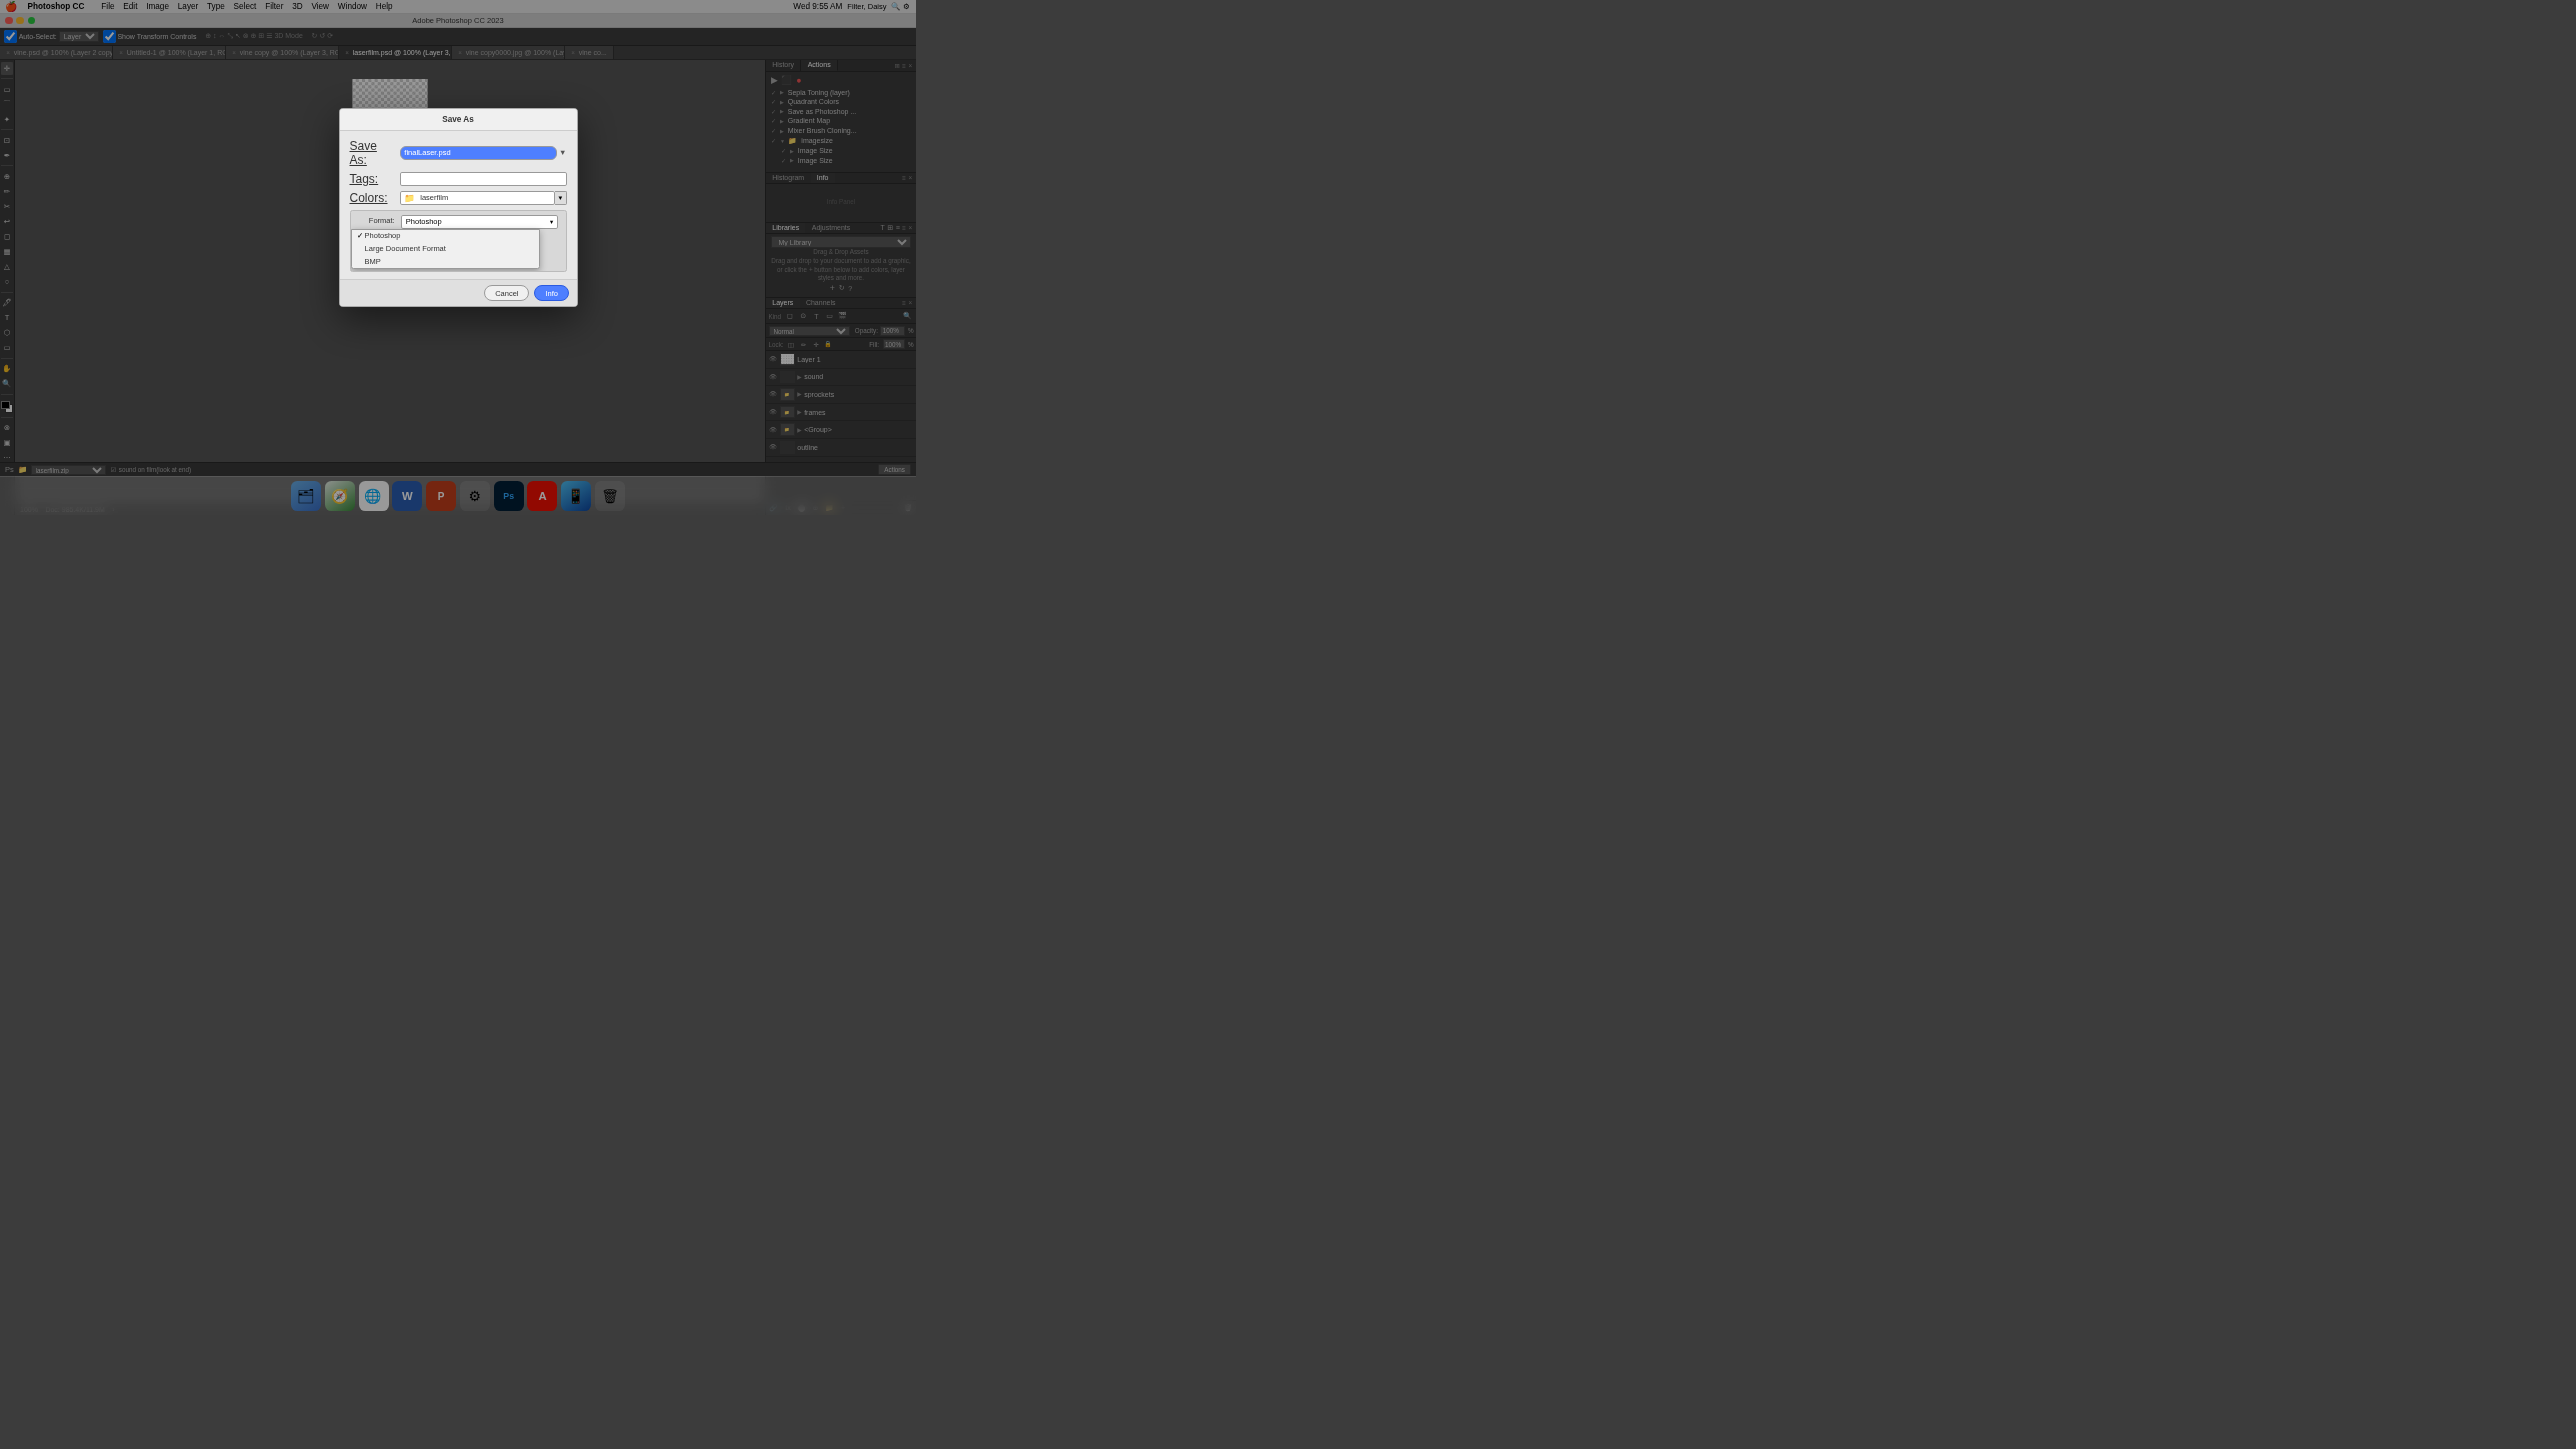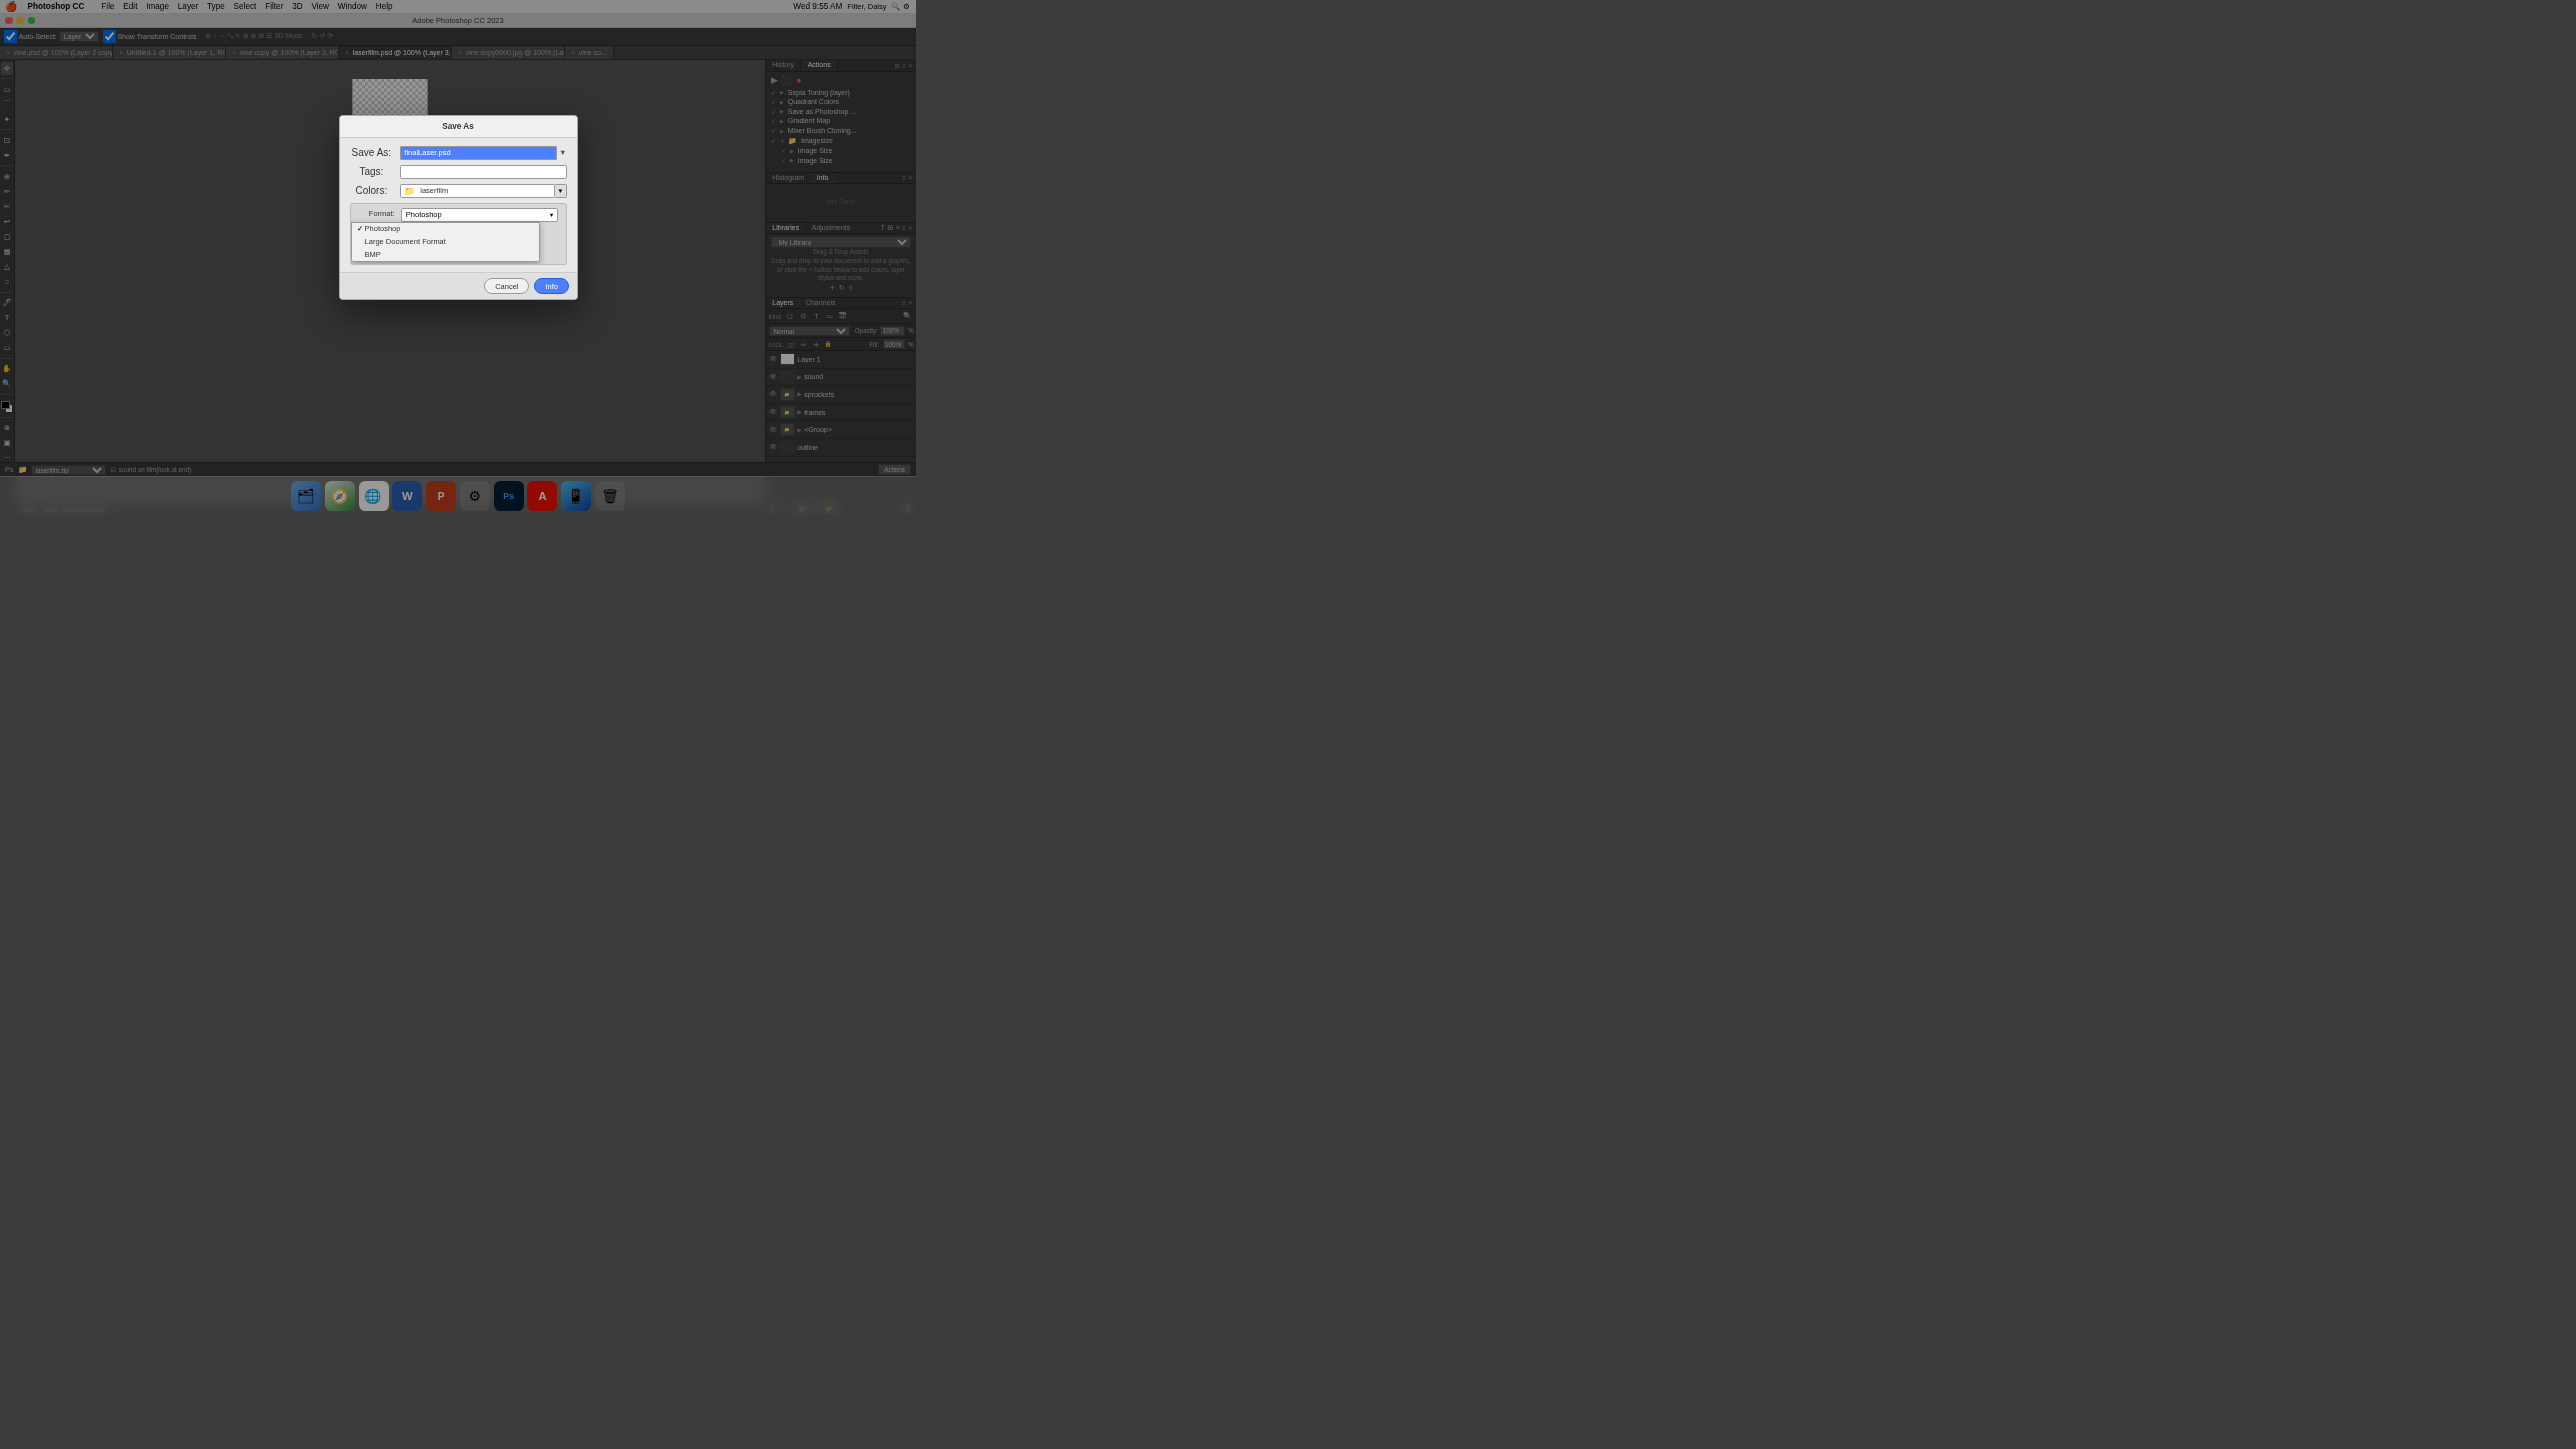--- a/index.html
+++ b/index.html
@@ -676,30 +676,31 @@
     .dialog-body {
       padding: 7.5px 10px;
     }
     .dialog-row {
       display: flex;
       align-items: center;
       margin-bottom: 5px;
     }
     .dialog-label {
       width: 50px;
-      font-size: 10px;
+      font-size: 12px;
       color: #333;
-      text-align: center;
+      text-align: left;
       padding-right: 6.3px;
+      text-decoration: underline;
     }
     .dialog-input {
       flex: 1;
       height: 14px;
       border: 0.6px solid #999;
-      border-radius: 1px;
+      border-radius: 6px;
       padding: 0 3.8px;
       font-size: 7.5px;
       background: #4e7fff;
       color: white;
       outline: none;
     }
     .dialog-input-plain {
       flex: 1;
       height: 14px;
       border: 0.6px solid #999;

